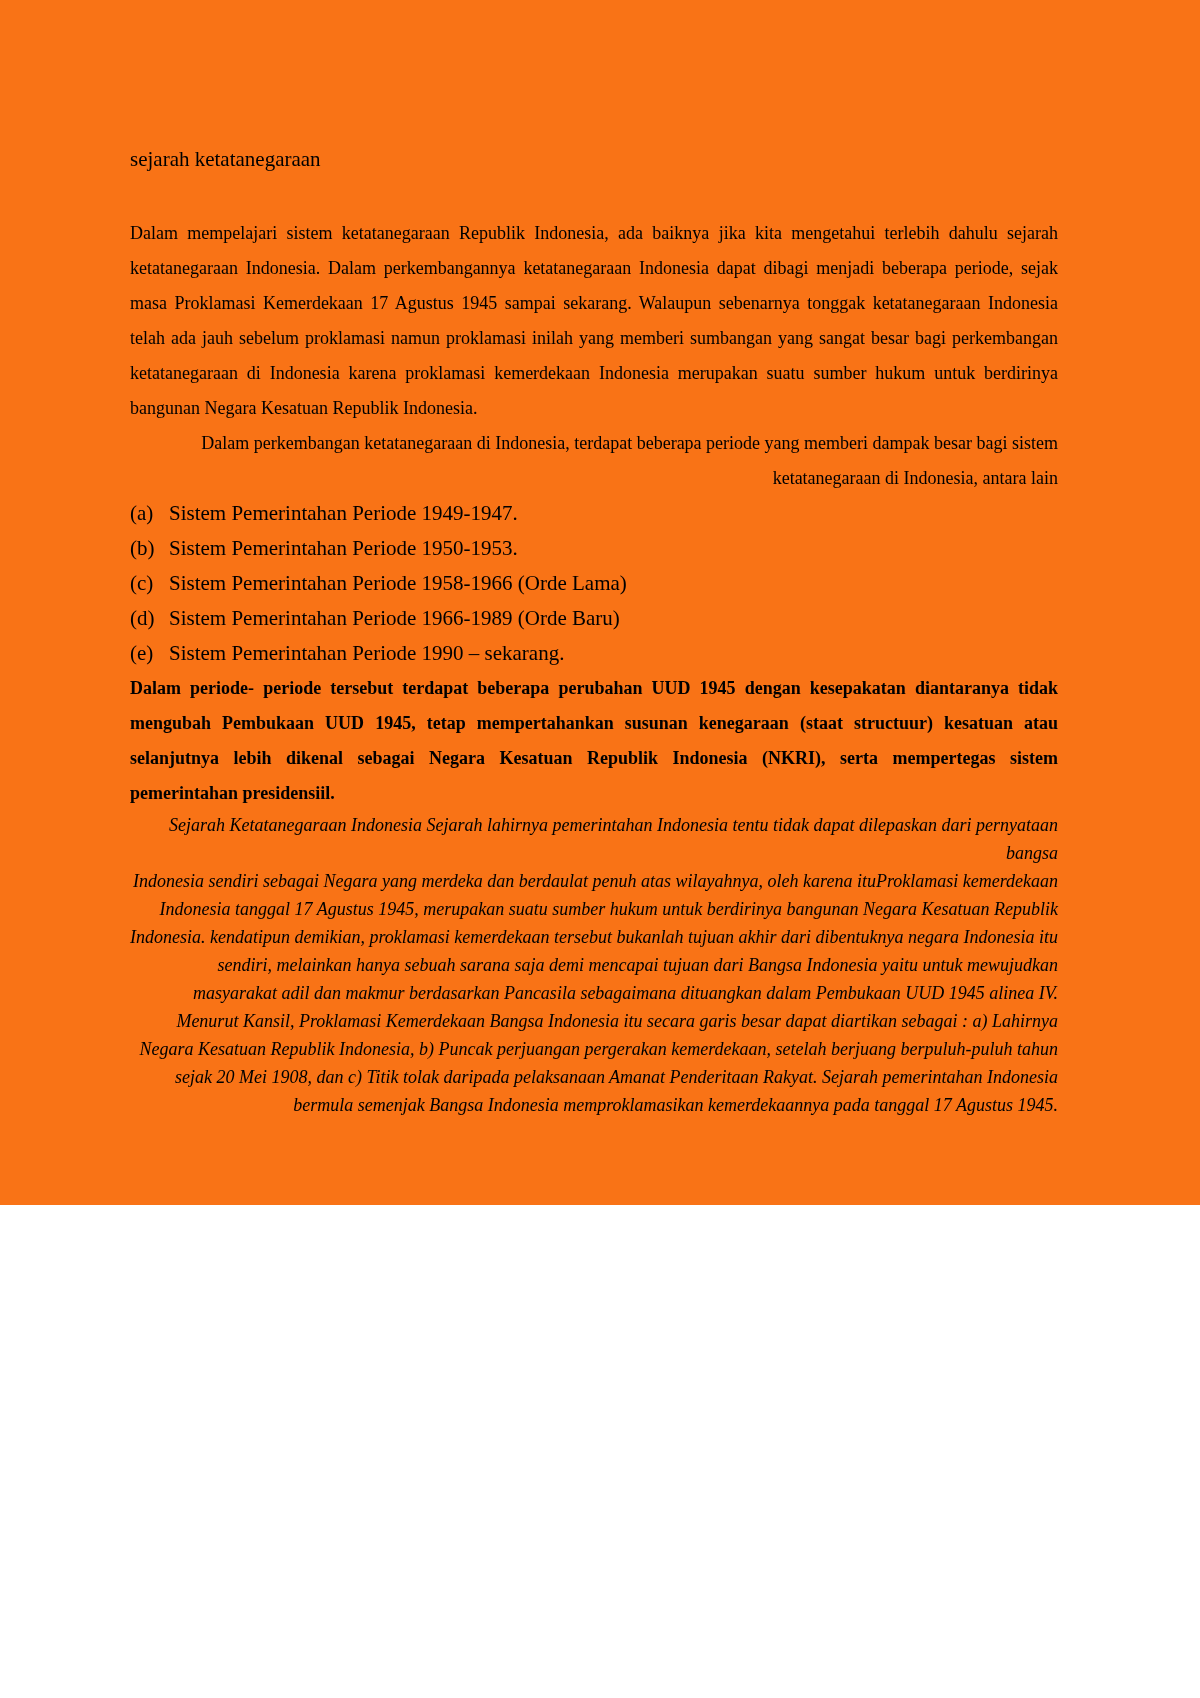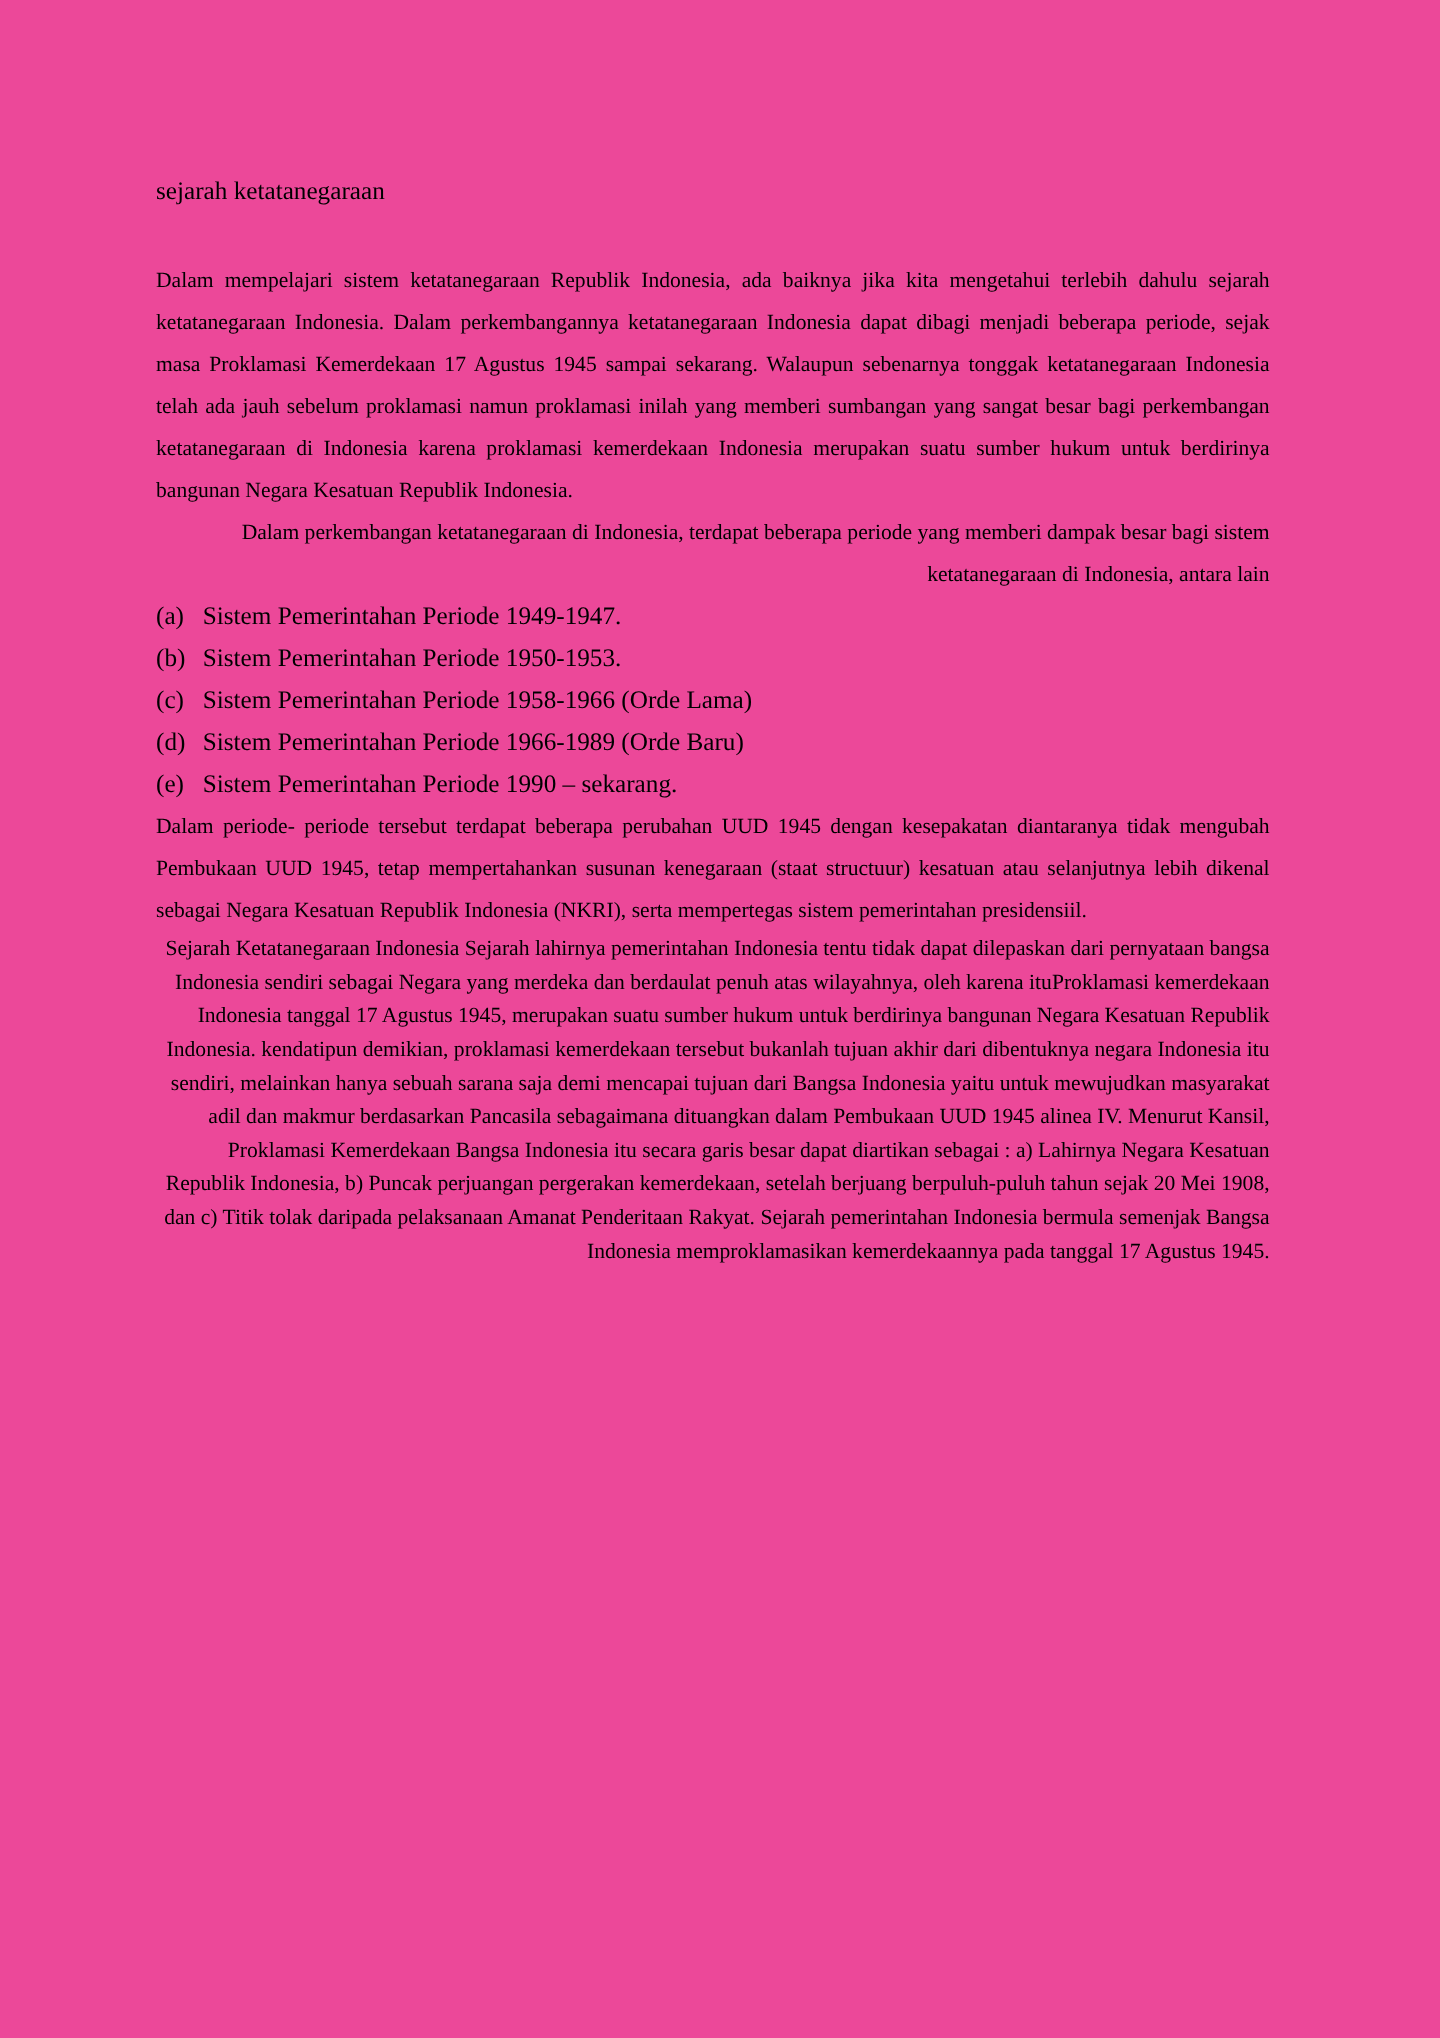--- a/index.html
+++ b/index.html
@@ -3,22 +3,22 @@
 <meta charset="utf-8">
 <style>
   html, body {
     margin: 0;
     padding: 0;
     background: #ffffff;
   }
   .page {
     position: relative;
     width: 1200px;
-    height: 1698px;
-    background: #ec4899;
+    height: 1205px;
+    background: #f97316;
     box-sizing: border-box;
     padding: 146px 142px 0 130px;
     font-family: "Liberation Serif", "DejaVu Serif", serif;
     color: #000000;
     overflow: hidden;
   }
   .doc-title {
     margin: 0 0 44px 0;
     font-size: 21px;
     line-height: 26px;
@@ -26,29 +26,30 @@
   }
   p.para {
     margin: 0;
     font-size: 18px;
   }
   .spaced {
     line-height: 35px;
   }
   .single {
     line-height: 28px;
+    font-style: italic;
   }
   .justified {
     text-align: justify;
   }
   .leftalign {
     text-align: right;
   }
   .gap-list { margin-top: 54px; }
-  .gap-uud { margin-top: 65px; }
+  .gap-uud { margin-top: 65px; font-weight: bold; }
   .gap-sejarah { margin-top: 63px; }
   .gap-proklamasi { margin-top: 42px; }
   .period-list {
     margin: 0;
     padding: 0;
     list-style: none;
   }
   .period-item {
     display: flex;
     font-size: 21px;

